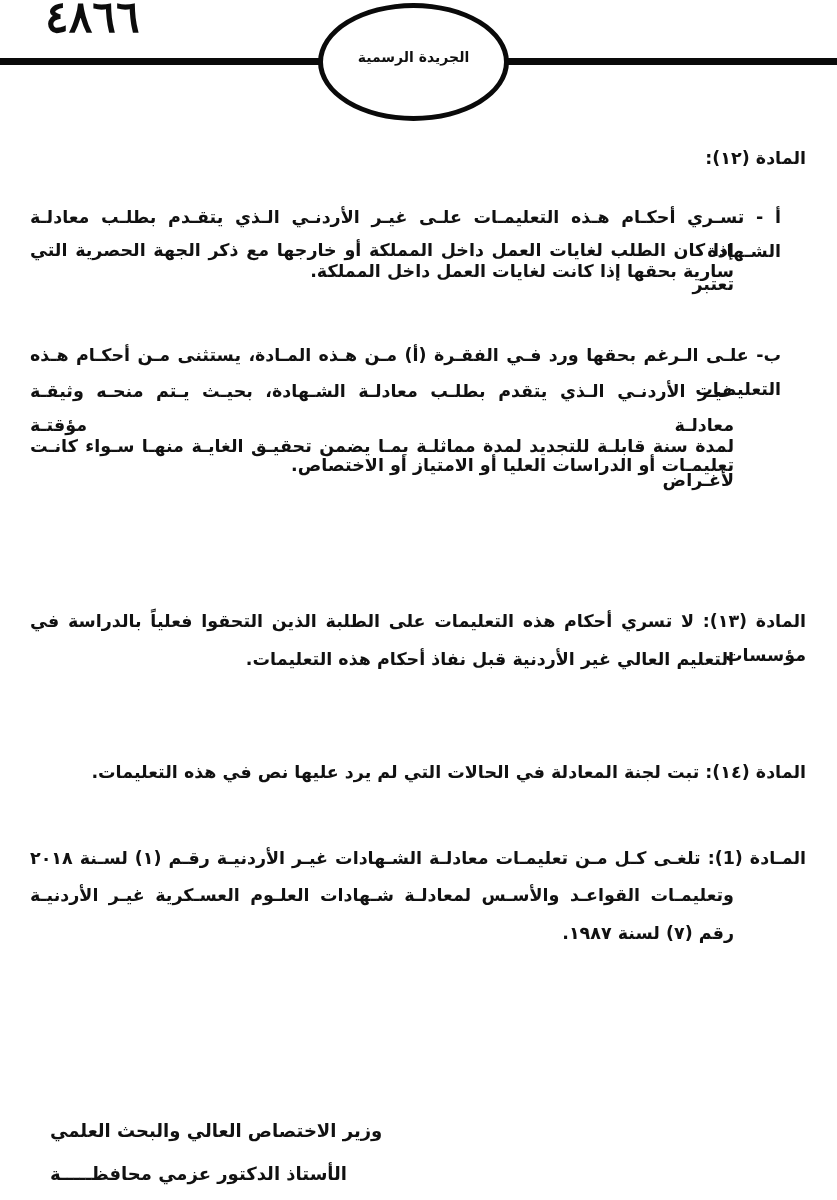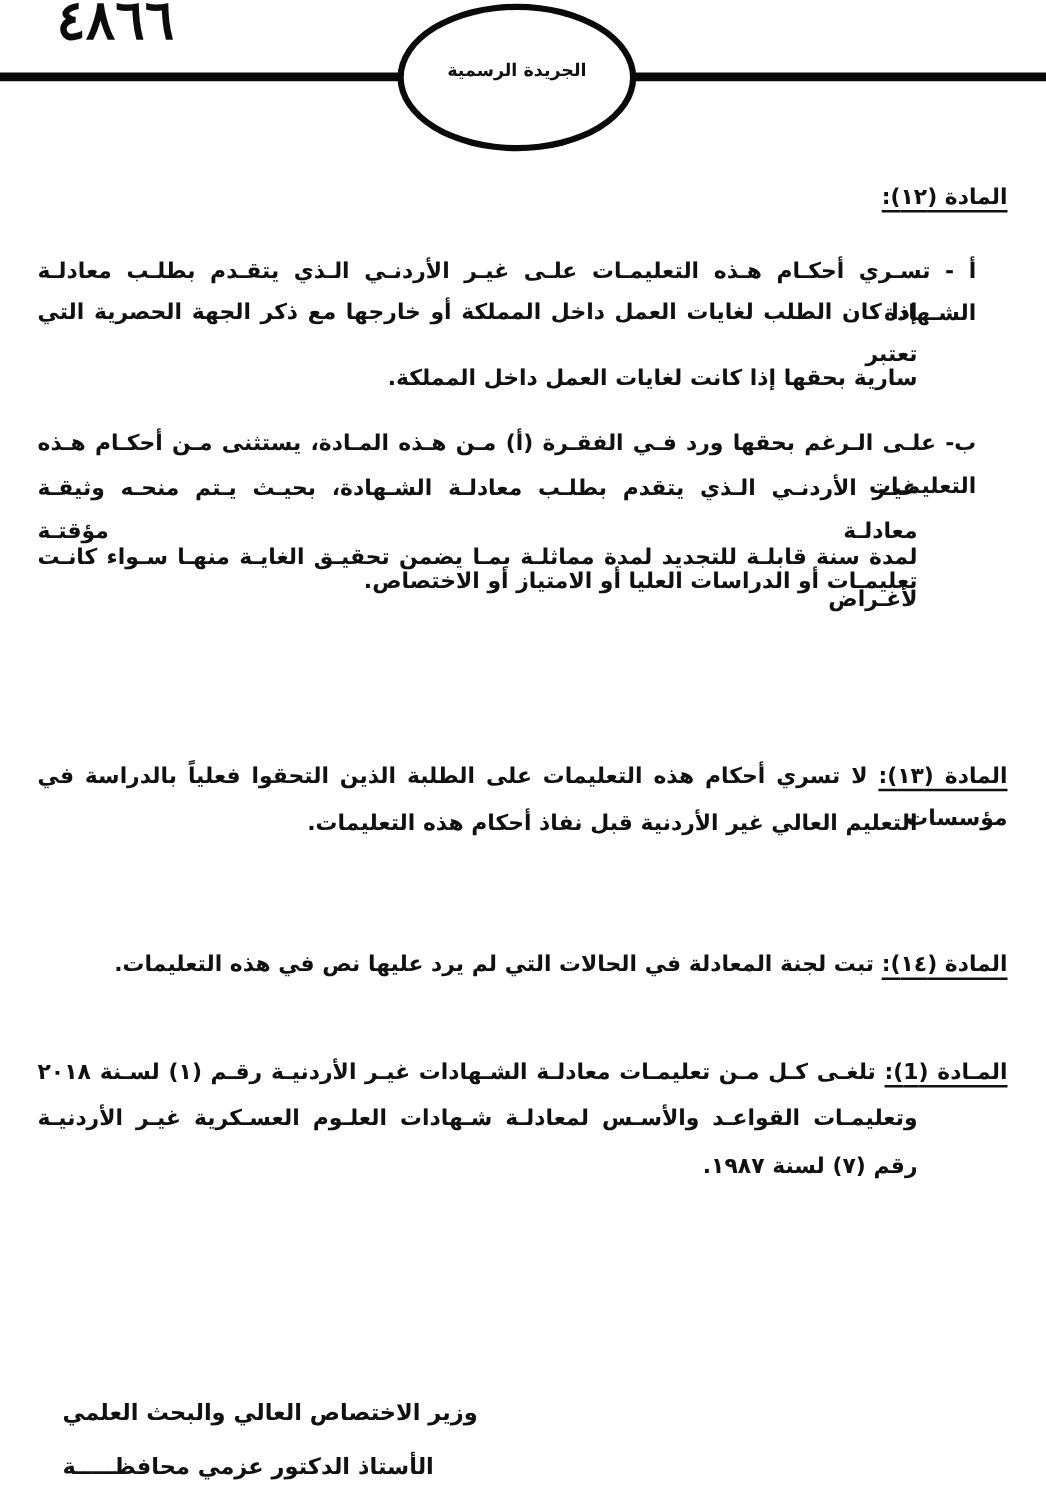--- a/index.html
+++ b/index.html
@@ -56,21 +56,20 @@
   }
   .content {
     position: absolute;
     right: 31px;
     left: 30px;
     top: 0;
     font-weight: bold;
     font-size: 17.5px;
   }
   .article-heading {
-    text-decoration: underline;
     text-underline-offset: 5px;
     text-decoration-thickness: 2px;
     font-weight: bold;
   }
   .line {
     position: absolute;
     white-space: nowrap;
     line-height: 34px;
   }
   .r0 { right: 0; }
@@ -99,21 +98,21 @@
   <span class="oval-title">الجريدة الرسمية</span>
 </div>
 
 <div class="content">
 
   <div class="line r0 article-heading" style="top:141px;">المادة (١٢):</div>
 
   <div>
     <div class="line r-item justify" style="top:185px; left:0;margin-top:15px;">أ - تسـري أحكـام هـذه التعليمـات علـى غيـر الأردنـي الـذي يتقـدم بطلـب معادلـة الشـهادة</div>
     <div class="line r-cont justify" style="top:233px; left:0;">إذا كان الطلب لغايات العمل داخل المملكة أو خارجها مع ذكر الجهة الحصرية التي تعتبر</div>
-    <div class="line r-cont" style="top:286px;">سارية بحقها إذا كانت لغايات العمل داخل المملكة.</div>
+    <div class="line r-cont" style="top:254px;">سارية بحقها إذا كانت لغايات العمل داخل المملكة.</div>
   </div>
 
   <div>
     <div class="line r-item justify" style="top:338px; left:0;">ب- علـى الـرغم بحقها ورد فـي الفقـرة (أ) مـن هـذه المـادة، يستثنى مـن أحكـام هـذه التعليمـات</div>
     <div class="line r-cont justify" style="top:374px; left:0;">غيـر الأردنـي الـذي يتقدم بطلـب معادلـة الشـهادة، بحيـث يـتم منحـه وثيقـة معادلـة مؤقتـة</div>
     <div class="line r-cont justify" style="top:429px; left:0;">لمدة سنة قابلـة للتجديد لمدة مماثلـة بمـا يضمن تحقيـق الغايـة منهـا سـواء كانـت لأغـراض</div>
     <div class="line r-cont" style="top:448px;">تعليمـات أو الدراسات العليا أو الامتياز أو الاختصاص.</div>
   </div>
 
   <div class="line r0 justify" style="top:604px; left:0;">

